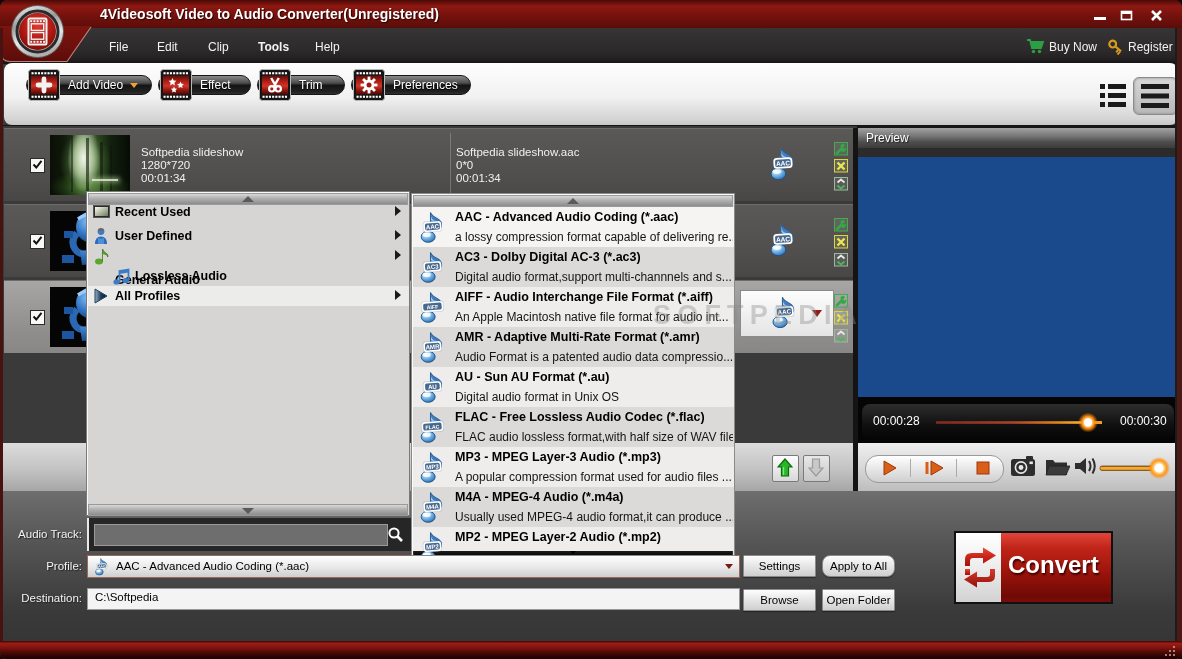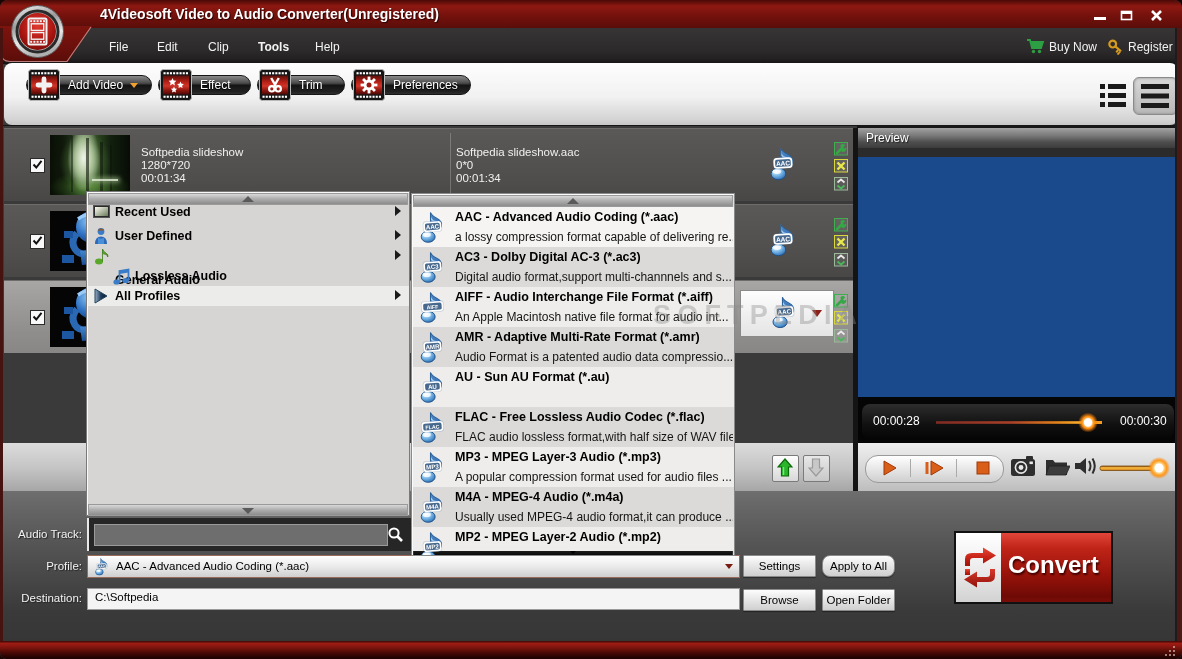--- a/index.html
+++ b/index.html
@@ -898,20 +898,21 @@
 <path d="M13.8 4.5 Q16 8.5 21.5 10.8 Q26.8 13 25.8 19 Q25.6 13.8 18.8 12.6 Q14.8 11.8 13.8 8 Z" fill="#2f6cb4" opacity="0.8"></path>
 <ellipse cx="10.5" cy="31.5" rx="8.2" ry="6.5" fill="url(#bls4)" stroke="#1d5088" stroke-width="1.1"></ellipse>
 <ellipse cx="8.8" cy="29" rx="4.8" ry="2.7" fill="rgba(255,255,255,0.8)"></ellipse>
 <g transform="translate(15.5,19.5) rotate(-4)">
 <rect x="-11.2" y="-6.7" width="22.4" height="13.4" rx="4" fill="rgba(80,120,160,0.25)"></rect>
 <rect x="-9.5" y="-5" width="19" height="10" rx="3" fill="#48698e" stroke="#fff" stroke-width="1.9"></rect>
 <text x="0" y="2.8" text-anchor="middle" font-family="Liberation Sans" font-size="7.2" font-weight="bold" fill="#fff">AU</text>
 </g>
         </svg>
 <div class="smtitle">AU - Sun AU Format (*.au)</div>
+<div class="smdesc">Digital audio format in Unix OS</div>
 </div>
 <div class="smitem" style="top:213px;background:#dbdad8;height:40px;">
 <svg style="position:absolute;left:6px;top:3px;" width="26" height="34" viewBox="0 0 30 40">
           <defs>
 <linearGradient id="nbs5" x1="0" y1="0" x2="1" y2="1">
 <stop offset="0" stop-color="#eef8ff"></stop>
               <stop offset="0.4" stop-color="#7cb6ea"></stop>
               <stop offset="1" stop-color="#3a78c2"></stop>
 </linearGradient>
 <radialGradient id="bls5" cx="0.35" cy="0.28" r="0.85">

